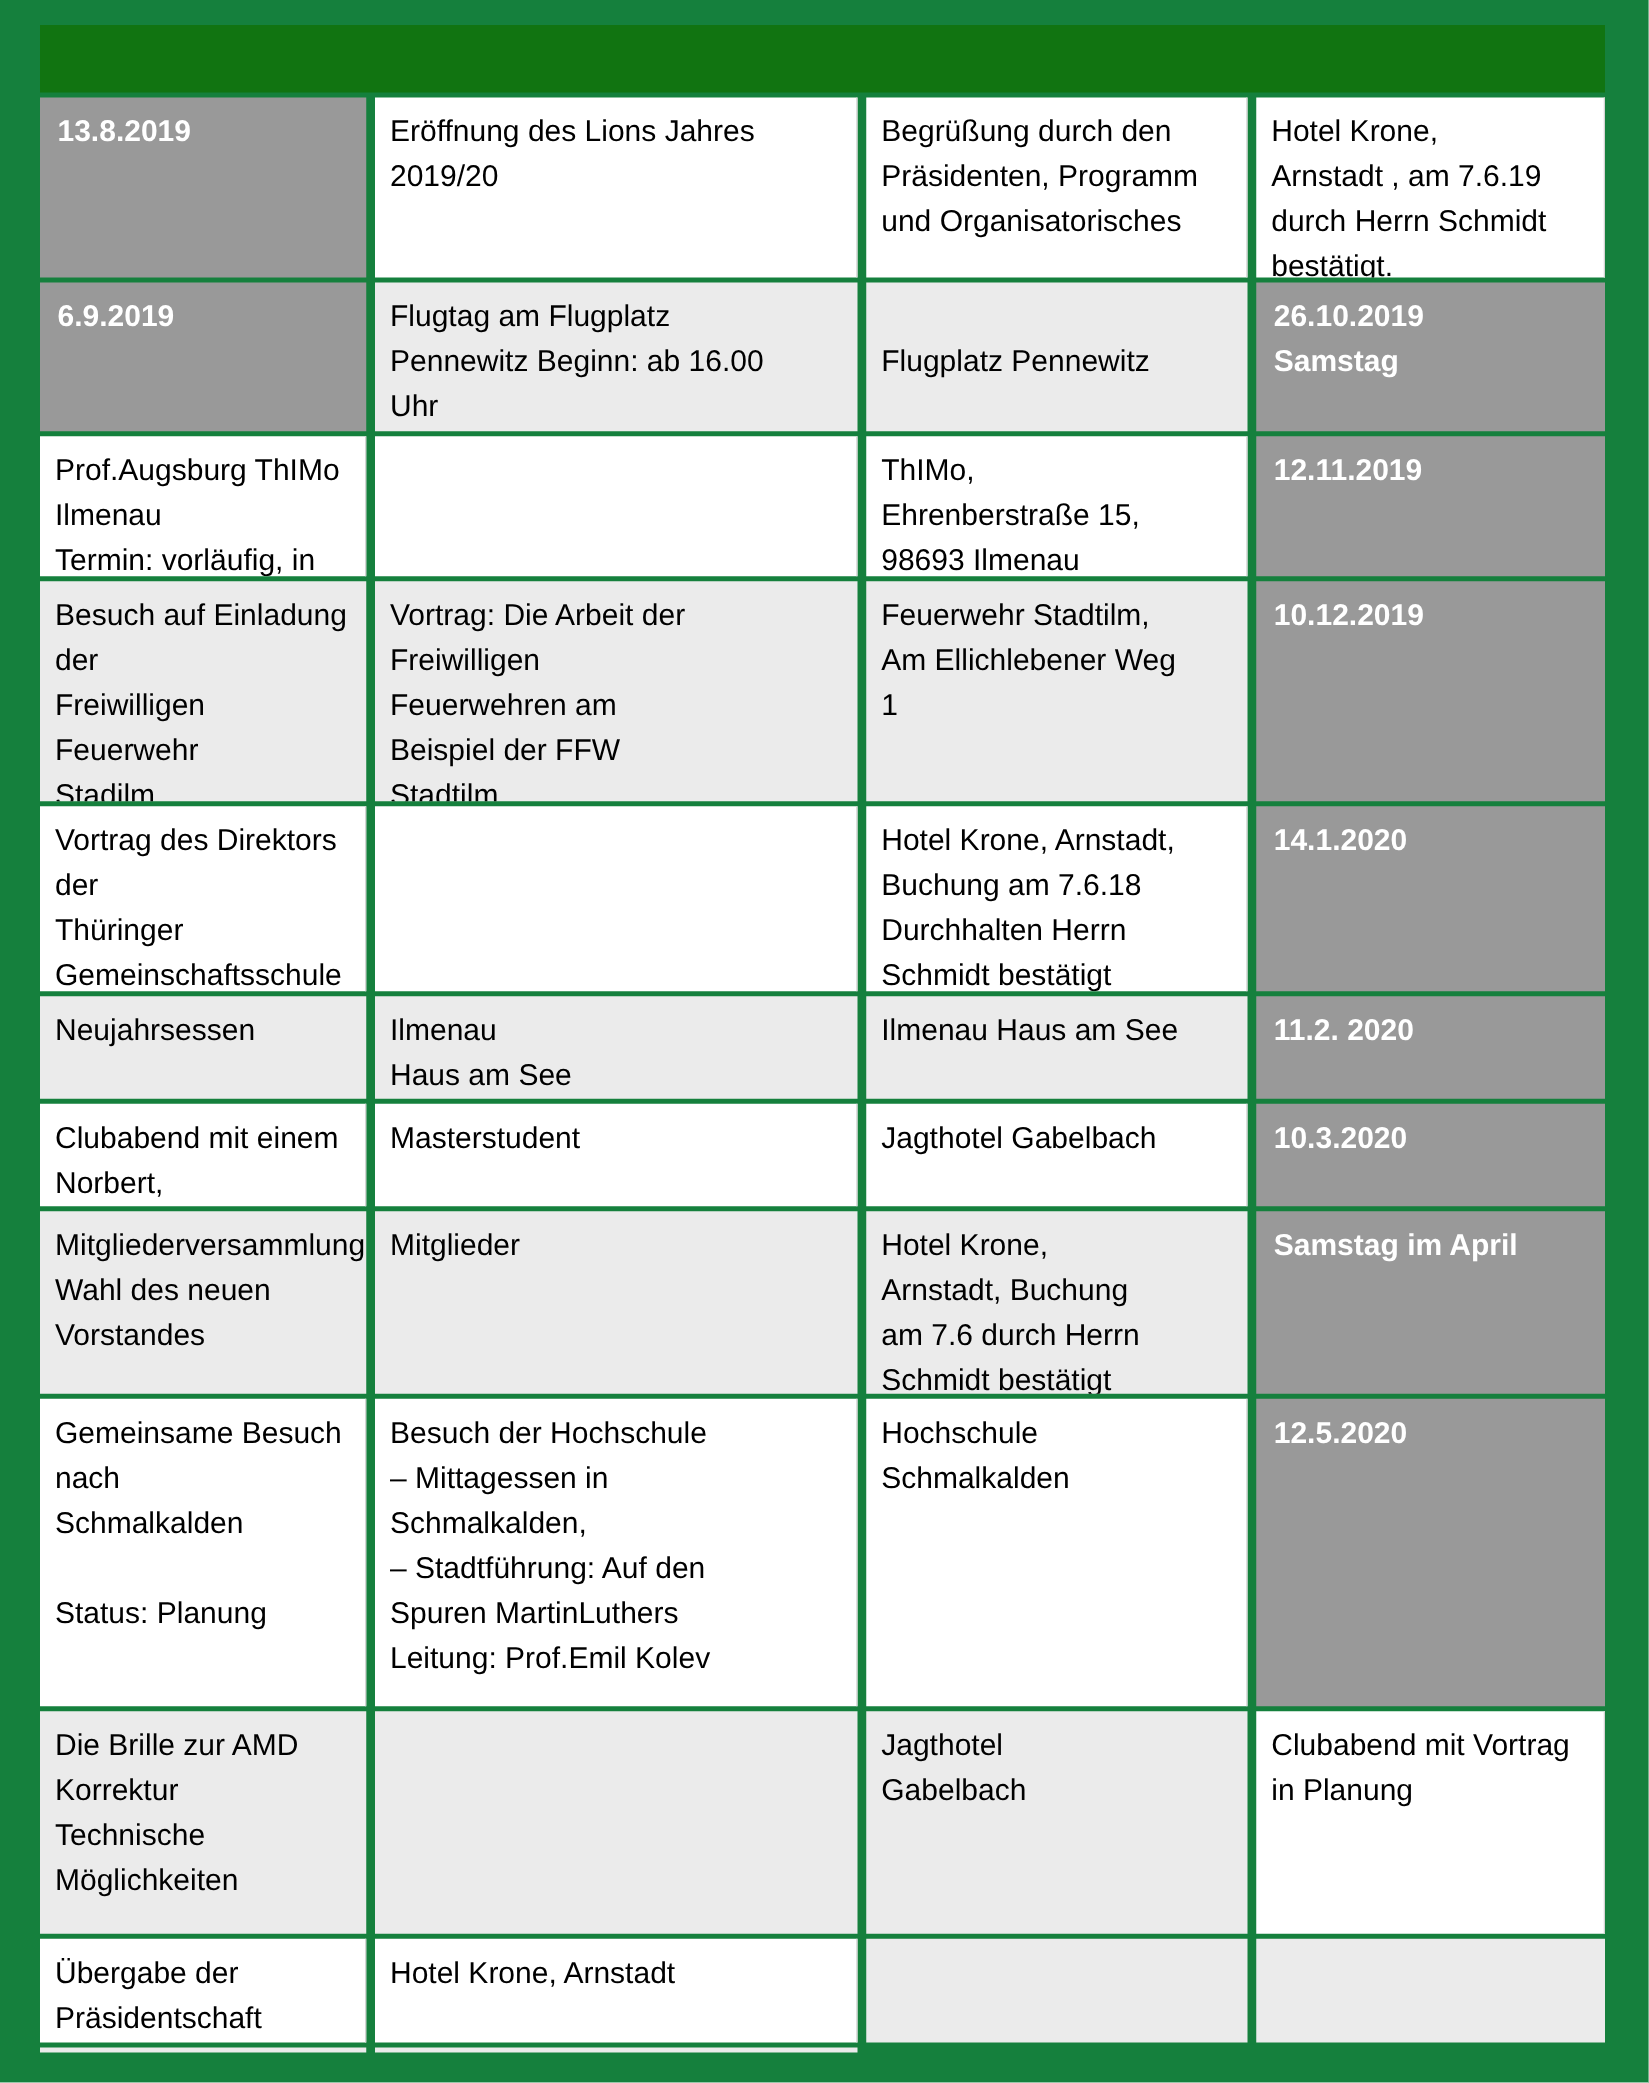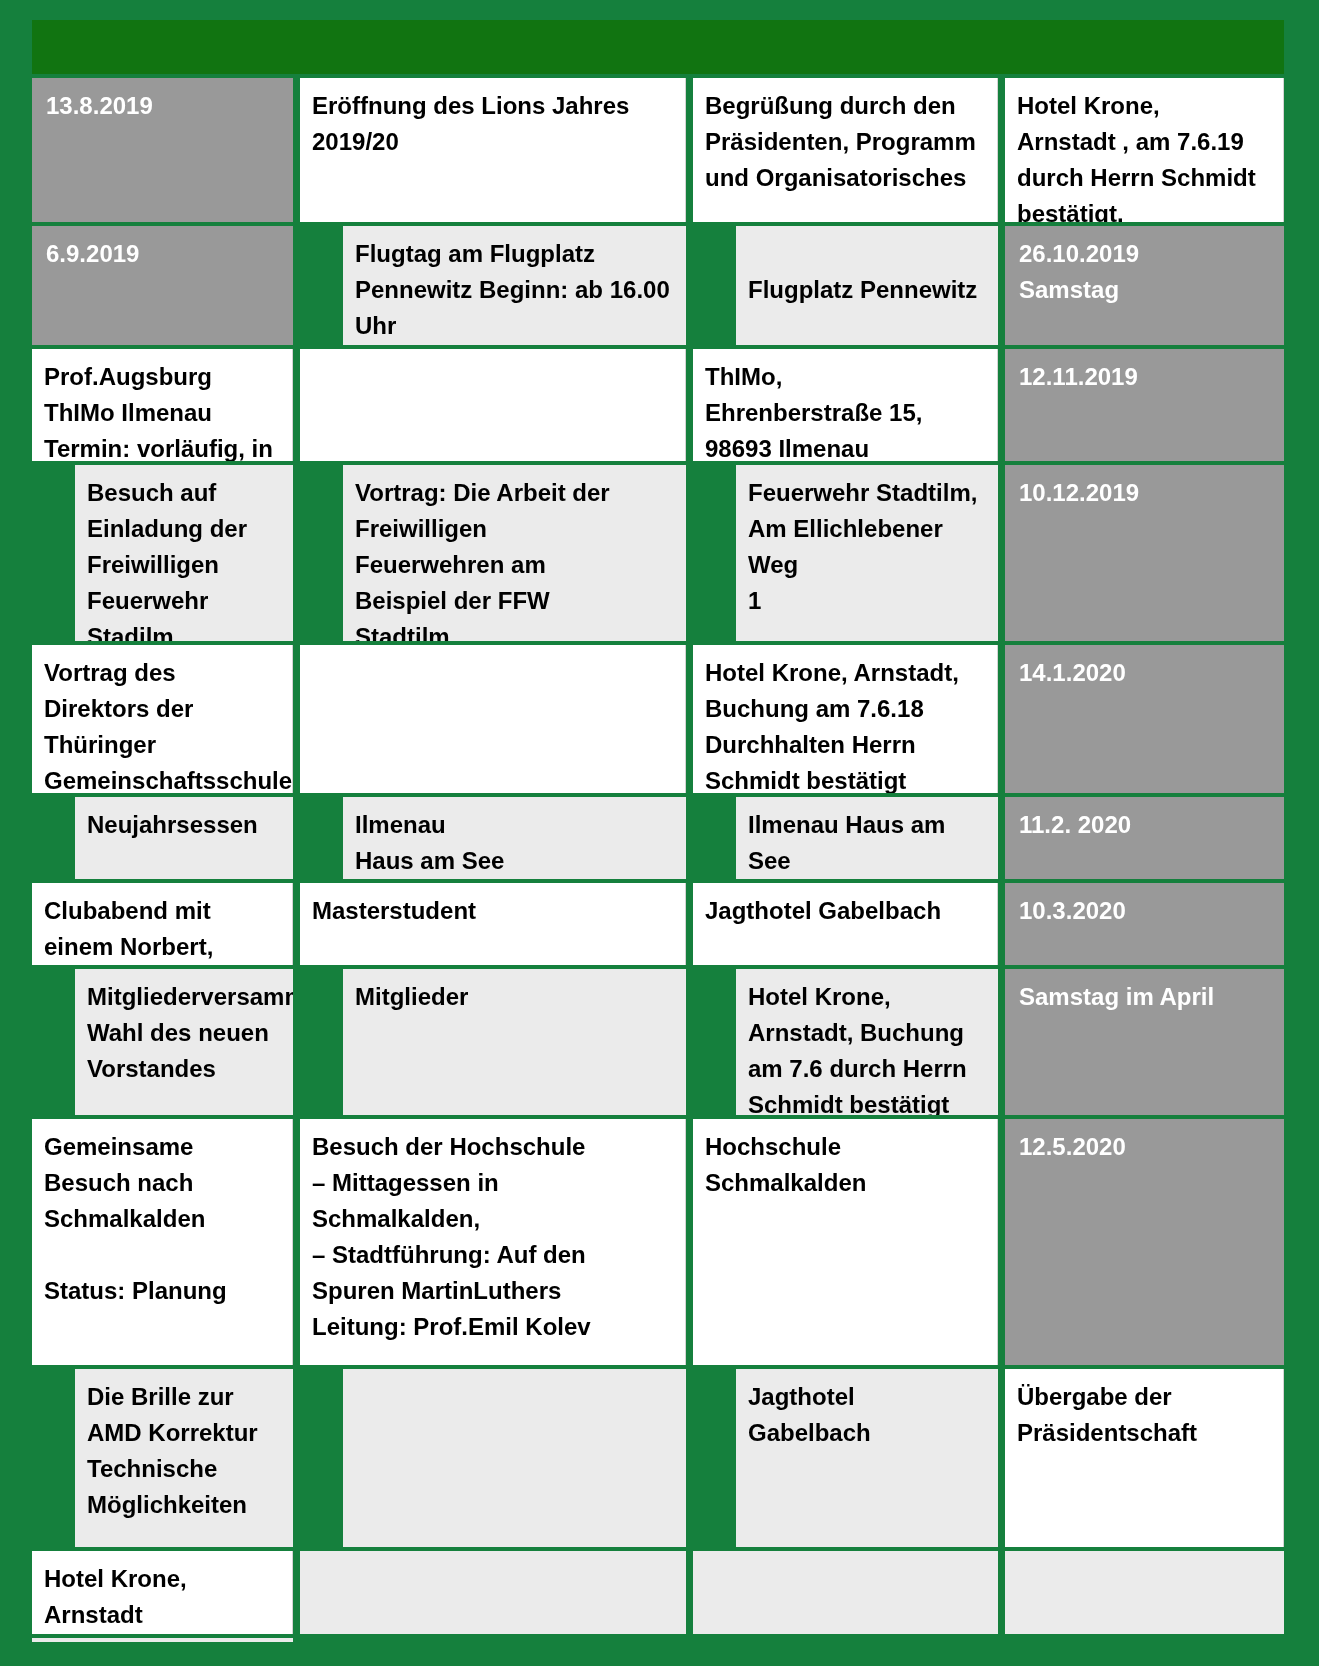--- a/index.html
+++ b/index.html
@@ -12,28 +12,27 @@
     display:grid;
     grid-template-columns:261px 386px 305px 279px;
     grid-template-rows:54px 144px 119px 112px 176px 148px 82px 82px 146px 246px 178px 83px 4px;
     column-gap:7px;row-gap:4px;
   }
   .hdr{grid-column:1/-1;background:var(--header_green,#117411);}
   .cell{
     font-size:24px;line-height:36px;color:#000;
     padding:10px 12px;white-space:pre-line;overflow:hidden;
     box-sizing:border-box;
-    font-weight:bold;
   }
   .date{
     background:var(--date_column_gray,#999999);
     color:#fff;font-weight:bold;padding-left:14px;
   }
   .wh{background:#ffffff;border-right:1px solid var(--cell_border,#d4d4d4);}
-  .sh{background:var(--shaded_row,#ebebeb);margin-left:43px;}
+  .sh{background:var(--shaded_row,#ebebeb);}
   .sliver{padding:0;background:var(--shaded_row,#ebebeb);}
 </style>
 </head>
 <body>
 
 <div class="page">
   <div class="tbl">
 
     <div class="hdr"></div>
 
@@ -126,20 +125,22 @@
     <div class="cell date">12.5.2020</div>
     <div class="cell sh">Die Brille zur AMD Korrektur
 Technische Möglichkeiten
 
 oder Alternative,
 Status: in Planung</div>
     <div class="cell sh"></div>
     <div class="cell sh">Jagthotel
 Gabelbach</div>
 
+    <div class="cell wh">Clubabend mit Vortrag
+in Planung</div>
     <div class="cell wh">Übergabe der
 Präsidentschaft</div>
     <div class="cell wh">Hotel Krone, Arnstadt</div>
 
     <div class="cell sliver"></div>
     <div class="cell sliver"></div>
     <div class="cell sliver"></div>
     <div class="cell sliver"></div>
 
   </div>

